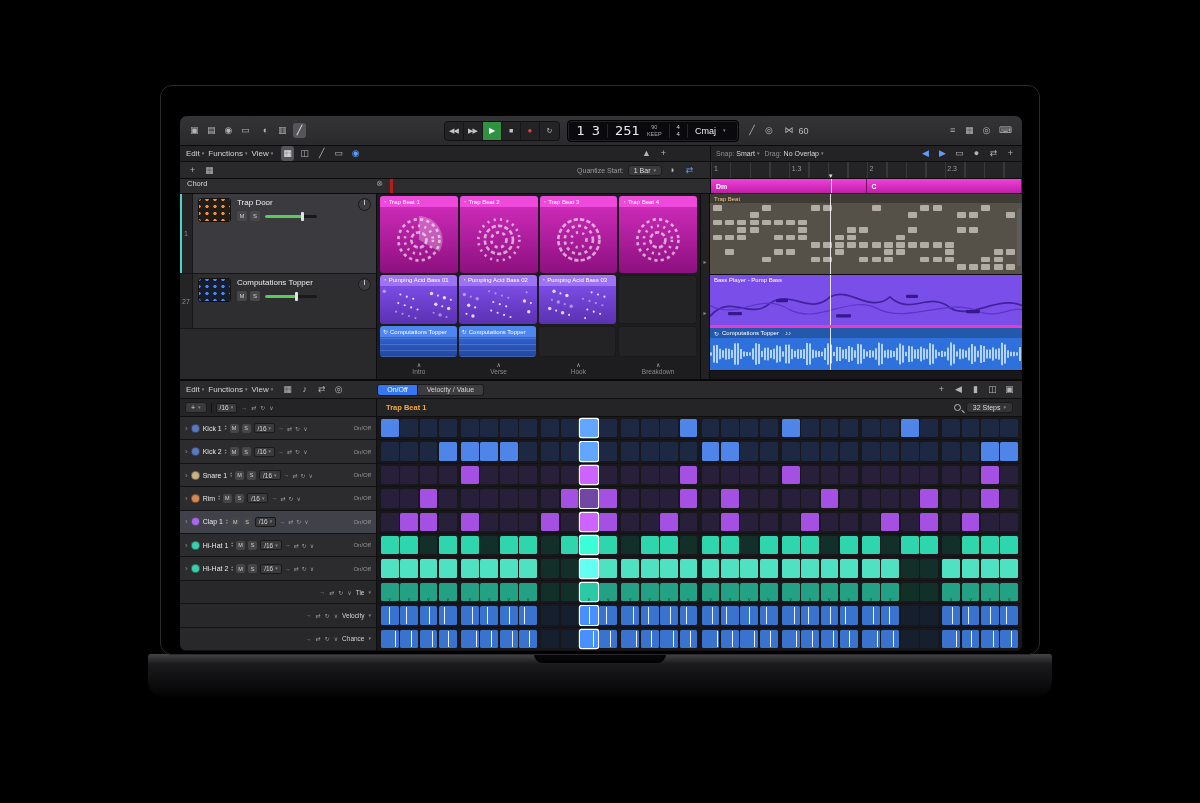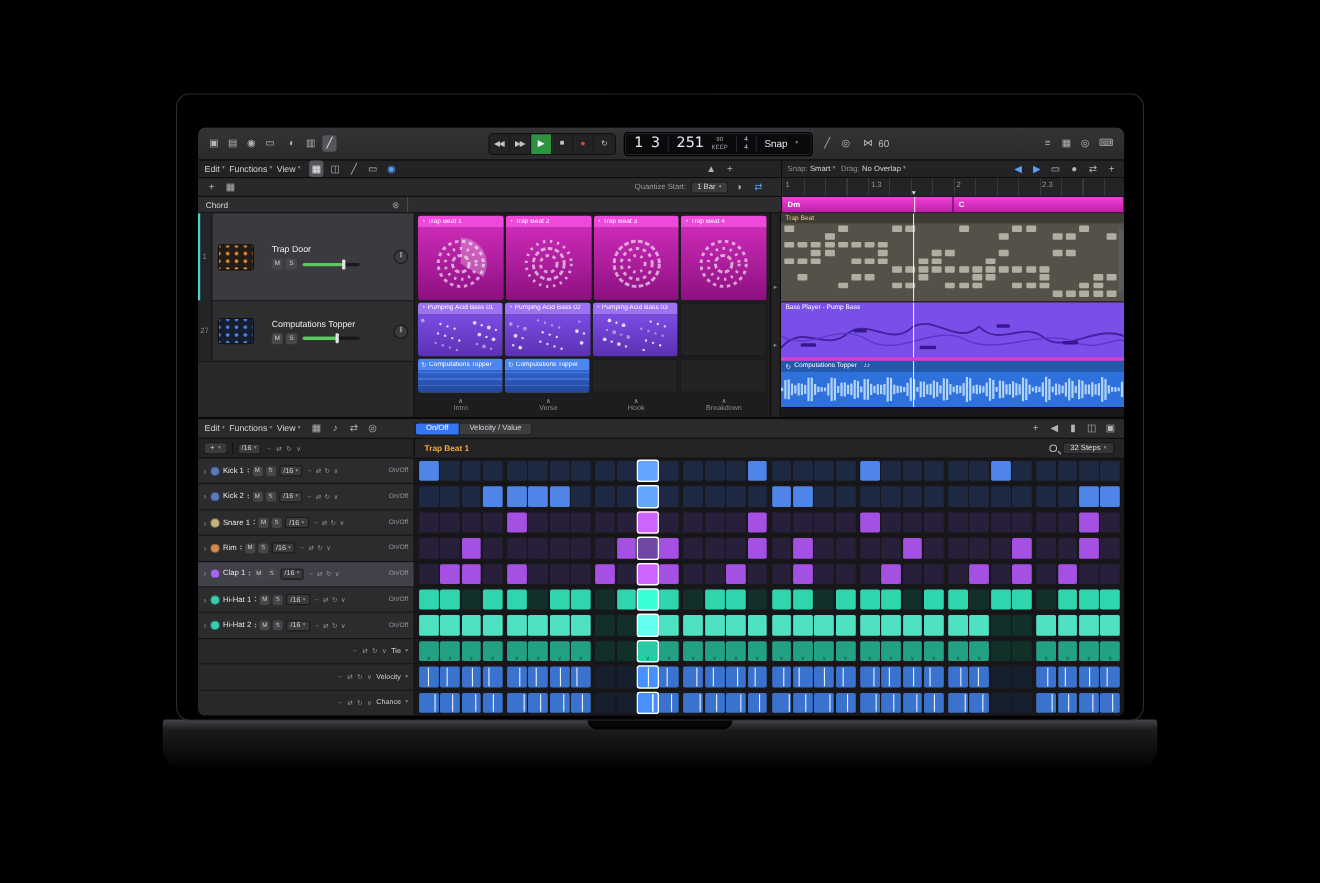--- a/index.html
+++ b/index.html
@@ -57,36 +57,36 @@
   .q-mid{margin-left:auto;display:inline-flex;align-items:center;gap:4px;padding-right:8px}
   .q-mid .k{color:#9a9a9c;font-size:7px}
   .dd{display:inline-flex;align-items:center;gap:3px;background:#3a3a3d;border-radius:3px;
     padding:1px 5px;font-size:7px;color:#ddd;border:1px solid #1c1c1e}
   .ruler{width:312px;position:relative;background:#242427;border-left:1px solid #0c0c0c;
     background-image:repeating-linear-gradient(90deg,#38383b 0 1px,transparent 1px 19.5px)}
   .ruler-label{position:absolute;top:3px;font-size:7px;color:#9a9a9c;padding-left:3px}
   .ph-marker{position:absolute;bottom:-1px;font-size:6px;color:#d8d8da}
   .chord-row{height:15px;display:flex;background:#2d2d2f;border-bottom:1px solid #0c0c0c}
   .ch-left{width:530px;display:flex}
-  .ch-head{width:191px;display:flex;align-items:center;justify-content:space-between;
-    padding:0 7px;color:#d5d5d7;font-size:7.5px;border-right:1px solid #b91c1c}
+  .ch-head{width:213px;display:flex;align-items:flex-start;justify-content:space-between;
+    padding:0 7px;color:#d5d5d7;font-size:7.5px;border-right:3px solid #b91c1c}
   .xicon{color:#9a9a9c;font-size:8px}
   .ch-lane{width:312px;position:relative;display:flex;border-left:1px solid #0c0c0c;margin-left:auto}
   .chord-block{height:100%;background:linear-gradient(#ef41d9,#bf1ea9);display:flex;align-items:center;
     padding-left:5px;color:#fff;font-size:7px;font-weight:bold;border-right:1px solid #7c0e6e}
 
   
   .tracks-area{height:185px;display:flex;background:#1c1c1e}
   .track-list{width:197px;background:#29292b;border-right:1px solid #0c0c0c;display:flex;flex-direction:column}
   .trk{display:flex;border-bottom:1px solid #161616;position:relative;background:#2e2e30}
   .trk.selected{background:#3b3b3f}
   .trk.selected::before{content:'';position:absolute;left:0;top:0;bottom:0;width:2px;background:#49d2c8;z-index:2}
   .trk-num{width:13px;background:#242426;color:#8d8d90;font-size:7px;display:flex;align-items:center;
     justify-content:center;border-right:1px solid #171717}
-  .trk-body{flex:1;display:flex;align-items:center;padding:4px 5px;gap:16px;min-width:0}
+  .trk-body{flex:1;display:flex;padding:4px 5px;gap:6px;min-width:0}
   .trk-icon{width:33px;height:24px;border-radius:3px;flex-shrink:0;border:1px solid #111}
   .drum-machine-icon{background-color:#241c16;background-image:radial-gradient(#ef923d 1.4px,transparent 2px);
     background-size:8px 7px;background-position:4px 4px}
   .keys-icon{background:linear-gradient(#2c2c2e 0 9px,transparent 9px),
     repeating-linear-gradient(90deg,#e4e4e6 0 4px,#101010 4px 6px);background-color:#d8d8da}
   .pads-icon{background-color:#161d2e;background-image:radial-gradient(#4d88f2 1.4px,transparent 2px);
     background-size:8px 7px;background-position:4px 4px}
   .trk-mid{flex:1;display:flex;flex-direction:column;gap:4px;min-width:0}
   .trk-name{font-size:8px;color:#ececee;white-space:nowrap;overflow:hidden}
   .trk-ctl{display:flex;align-items:center;gap:3px}
@@ -240,21 +240,21 @@
         <span class="lcd-stack">
           <span>90</span>
           <span>KEEP</span>
         </span>
         <span class="lcd-div"></span>
         <span class="lcd-stack sig">
           <span>4</span>
           <span>4</span>
         </span>
         <span class="lcd-div"></span>
-        <span class="lcd-key">Snap</span>
+        <span class="lcd-key">Cmaj</span>
         <span class="caret">▾</span>
       </div>
       <div class="mgroup">
           <span class="icon">╱</span>
           <span class="icon">◎</span>
         </div>
       <div class="counter">
         <span class="icon">⋈</span>
         <span>60</span>
       </div>

